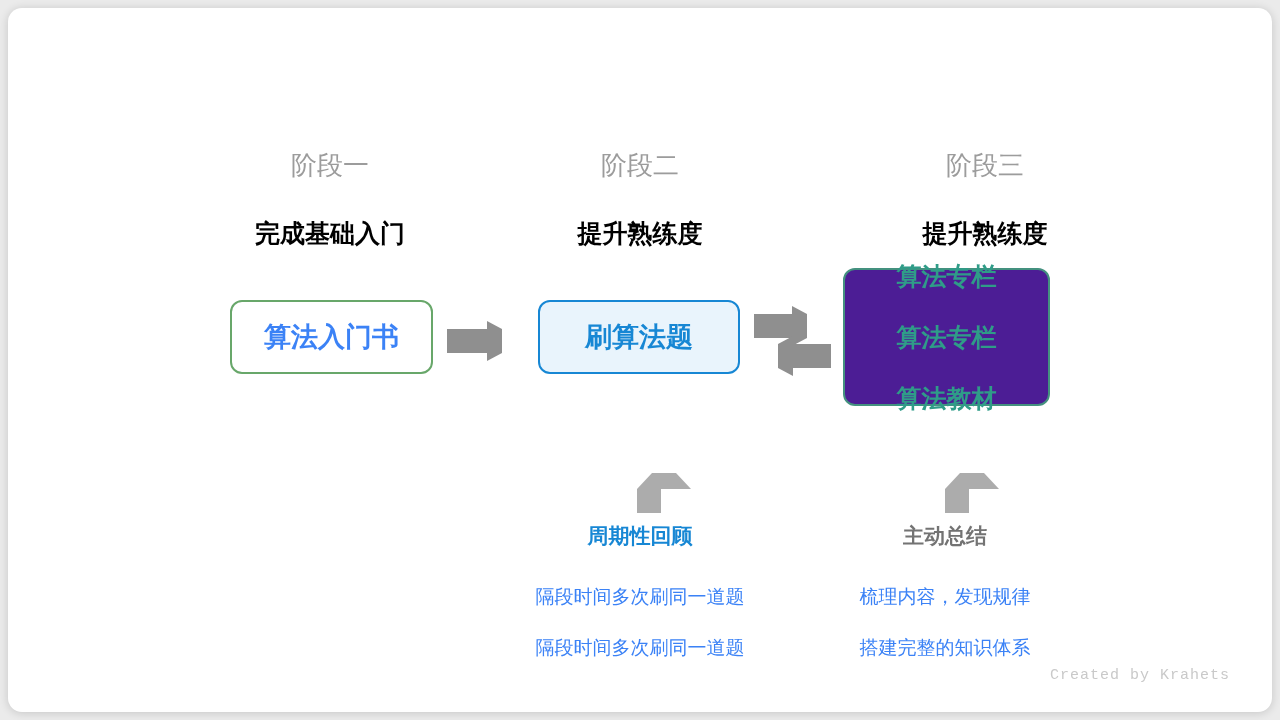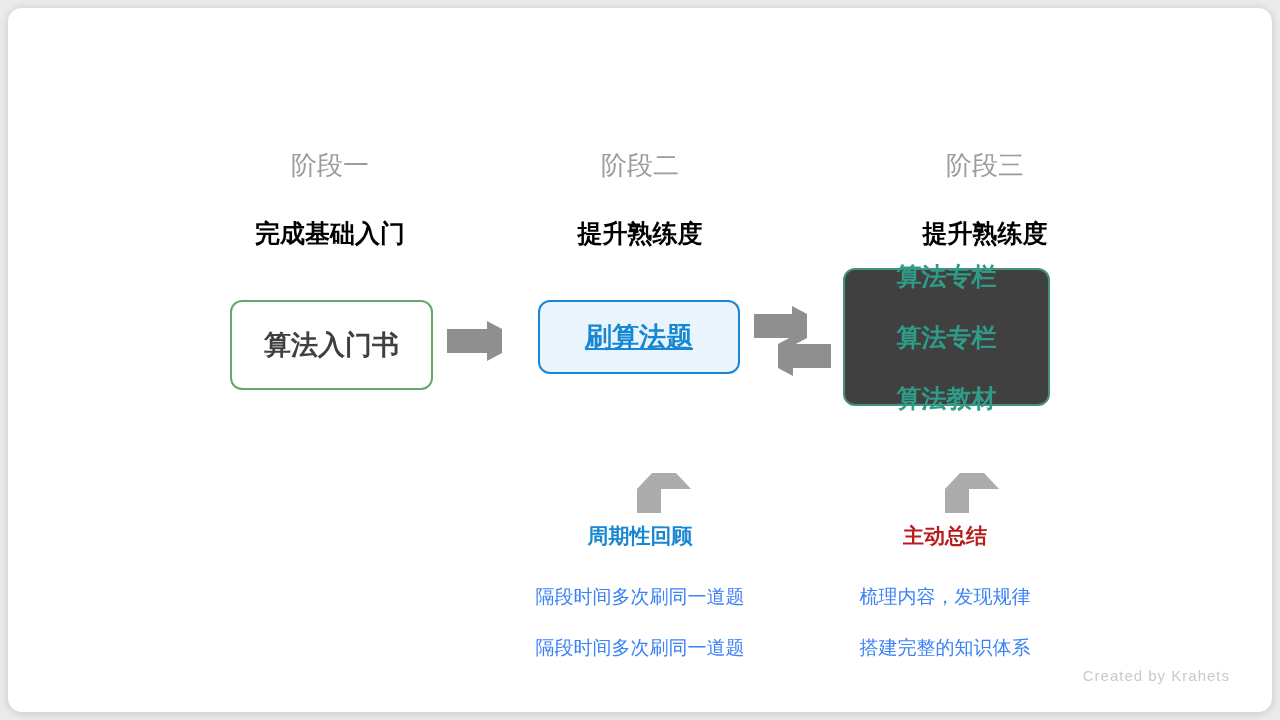--- a/index.html
+++ b/index.html
@@ -27,26 +27,26 @@
   
   .node {
     position: absolute;
     border: 2px solid;
     border-radius: 12px;
     display: flex; flex-direction: column;
     align-items: center; justify-content: center;
     font-weight: bold;
     text-align: center;
   }
-  .node-1 { left: 222px; top: 292px; width: 203px; height: 90px;
-            color: #404040; border-color: #68a76a; background: #ffffff; font-size: 27px; }
+  .node-1 { left: 222px; top: 292px; width: 203px; height: 74px;
+            color: #3b82f6; border-color: #68a76a; background: #ffffff; font-size: 27px; }
   .node-2 { left: 530px; top: 292px; width: 202px; height: 74px;
-            color: #1787d4; border-color: #1787d4; background: #e9f4fc; font-size: 27px; text-decoration: underline; }
+            color: #1787d4; border-color: #1787d4; background: #e9f4fc; font-size: 27px; }
   .node-3 { left: 835px; top: 260px; width: 207px; height: 138px;
-            color: #2f9c88; border-color: #44917f; background: #404040; font-size: 25px; }
+            color: #2f9c88; border-color: #44917f; background: #4c1d95; font-size: 25px; }
   .node-3 .node-line { line-height: 37px; }
   
   .h-arrow { position: absolute; display: flex; align-items: center; height: 16px; }
   .h-arrow .stem { flex: 1; height: 4px; background: #8f8f8f; }
   .h-arrow .head-right {
     width: 0; height: 0;
     border-top: 8px solid transparent; border-bottom: 8px solid transparent;
     border-left: 15px solid #8f8f8f;
   }
   .h-arrow .head-left {
@@ -64,29 +64,29 @@
     border-left: 15px solid transparent; border-right: 15px solid transparent;
     border-bottom: 16px solid #acacac;
   }
   .up-arrow .stem { width: 12px; height: 20px; margin: 0 auto; background: #acacac; }
   .up-arrow-1 { left: 617px; top: 429px; }
   .up-arrow-2 { left: 925px; top: 429px; }
   
   .caption { position: absolute; top: 501px; width: 300px; text-align: center;
              font-size: 21px; font-weight: bold; line-height: 30px; }
   .caption-1 { left: 482px; color: #1787d4; }
-  .caption-2 { left: 787px; color: #b91c1c; }
+  .caption-2 { left: 787px; color: #737373; }
   .desc { position: absolute; top: 551px; width: 340px; text-align: center;
           font-size: 19px; line-height: 27px; color: #3b82f6; }
   .desc-1 { left: 462px; }
   .desc-2 { left: 767px; text-align: center; }
   
   .credit {
     position: absolute; right: 30px; bottom: 16px;
-    font-family: Liberation Sans, sans-serif;
+    font-family: Liberation Mono, monospace;
     font-size: 15px; letter-spacing: 1px; color: #c9c9c9;
   }
 </style>
 </head>
 <body>
 
 <div class="card">
 
   <div class="stage stage-1">
     <div class="stage-label">阶段一</div>

